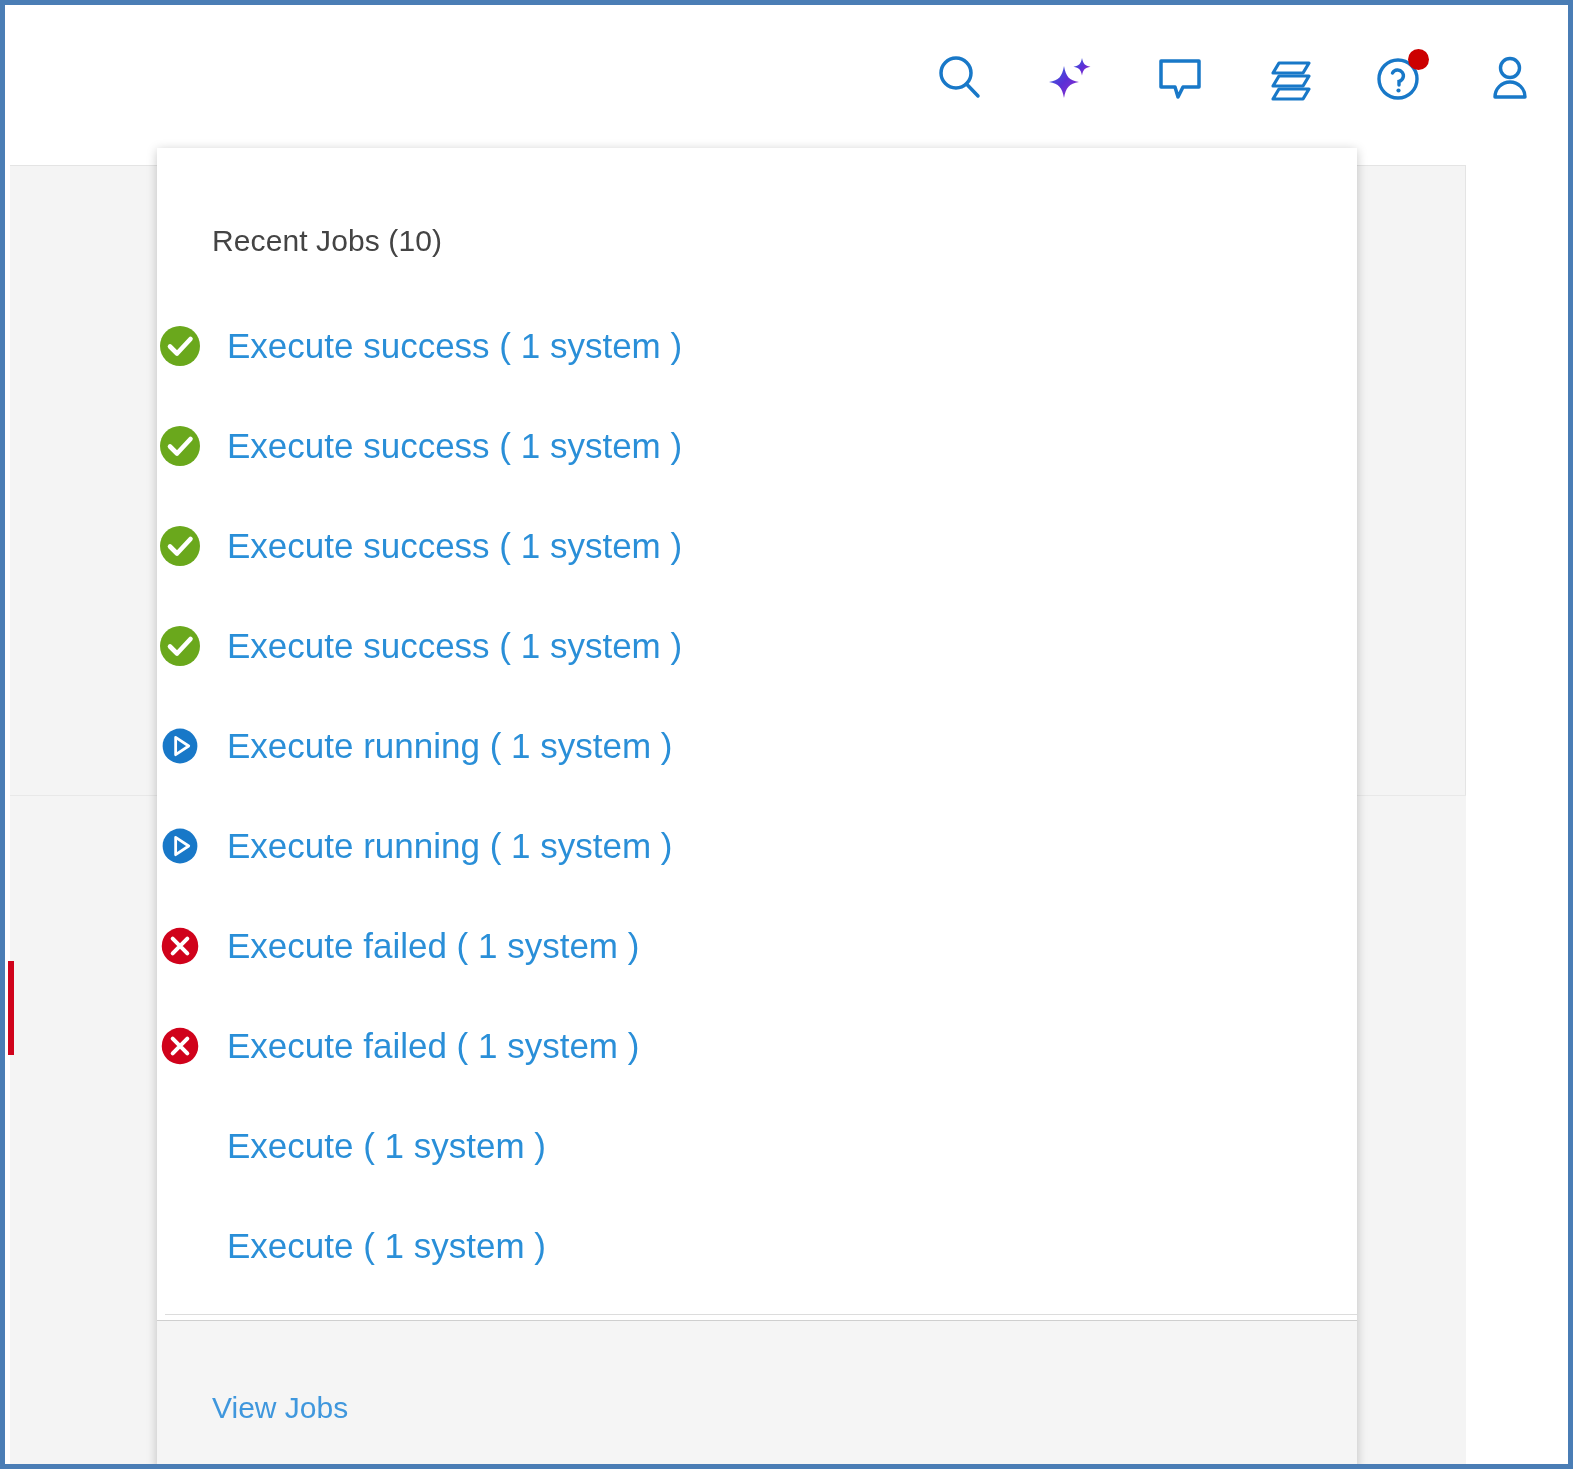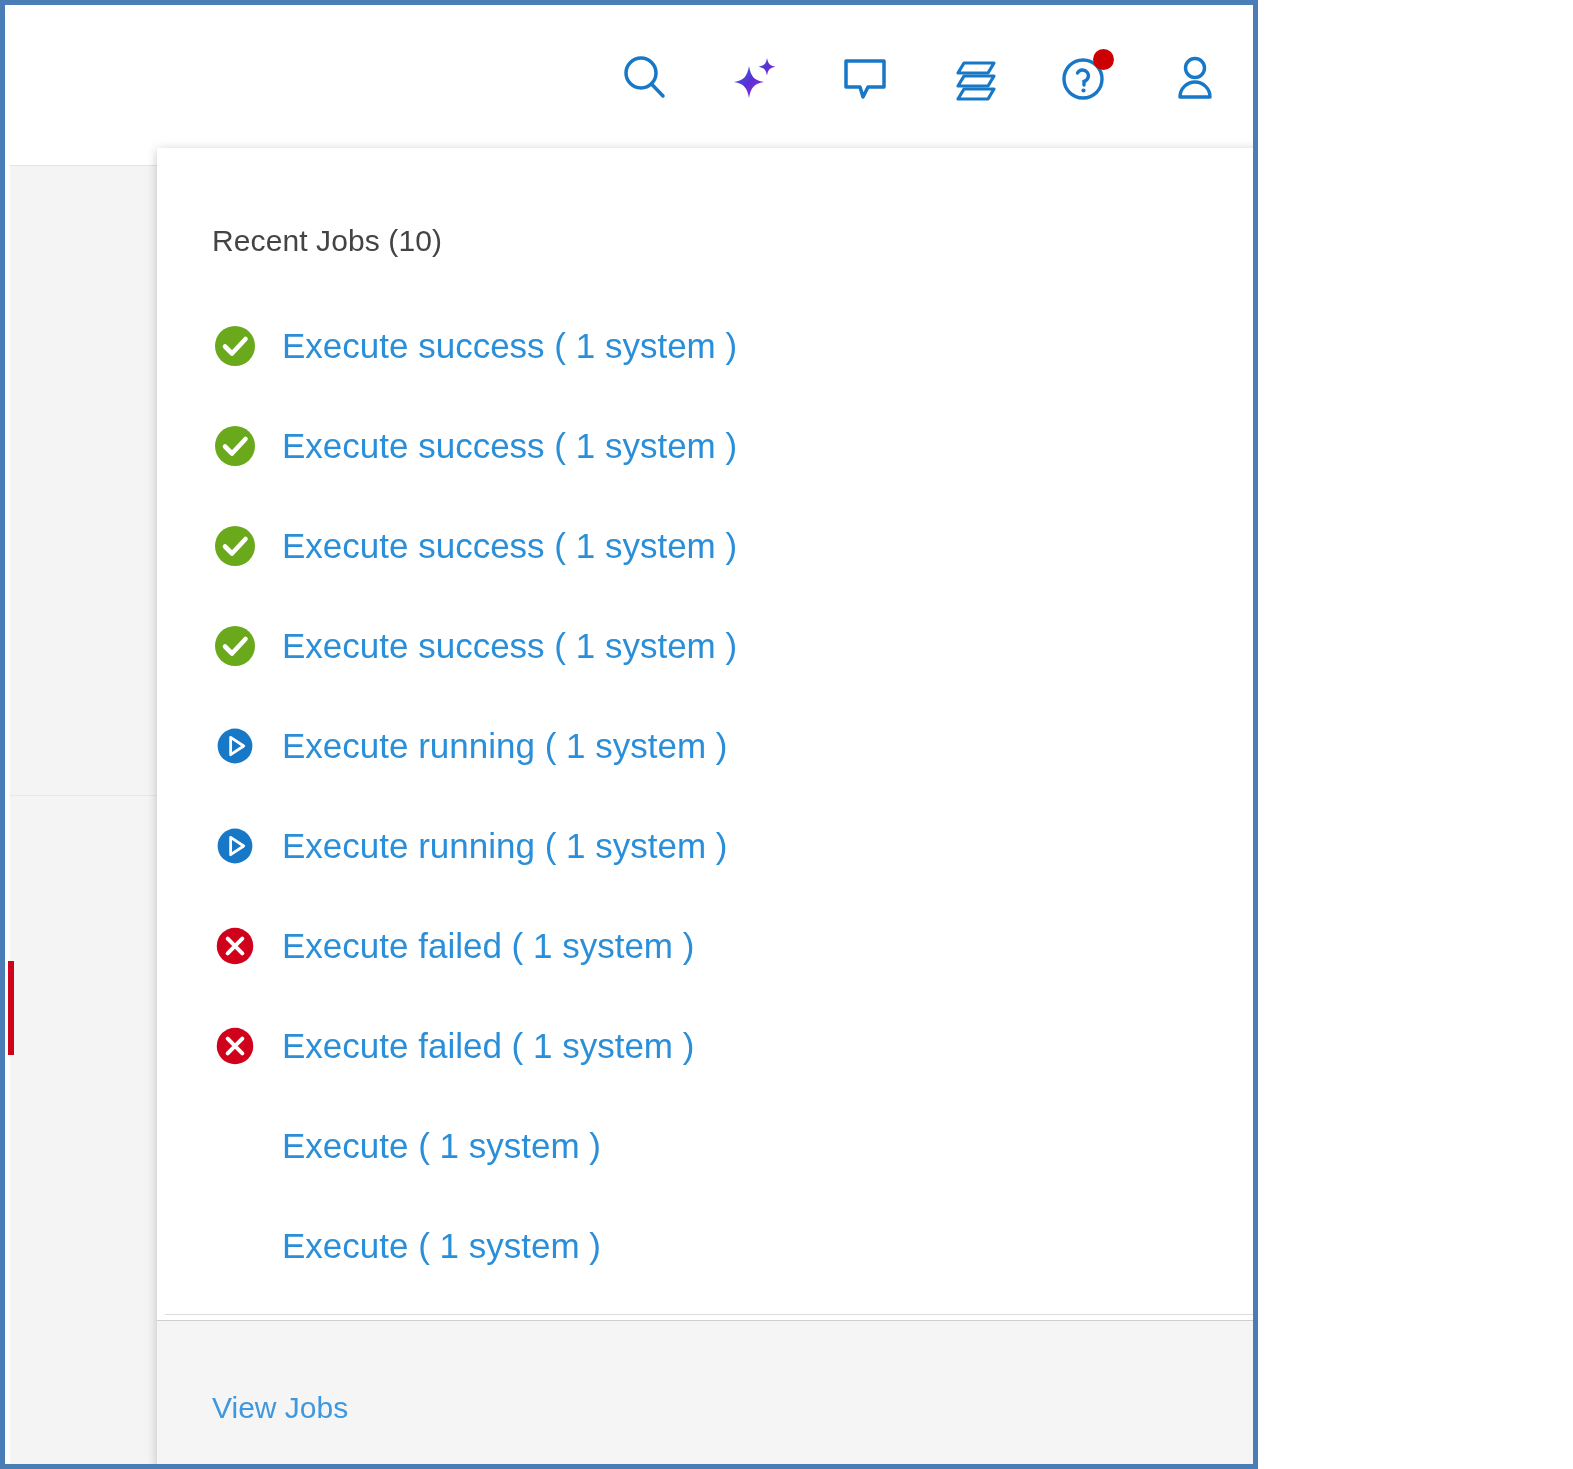--- a/index.html
+++ b/index.html
@@ -5,21 +5,21 @@
   html, body {
     margin: 0;
     padding: 0;
     background: #ffffff;
   }
   body {
     font-family: "Liberation Sans", sans-serif;
   }
   #screen {
     position: relative;
-    width: 1258px;
+    width: 1573px;
     height: 1469px;
     overflow: hidden;
     box-sizing: border-box;
     border: 5px solid #4a7db5;
     background: #ffffff;
   }
 
   
   .page-bg {
     position: absolute;
@@ -122,21 +122,20 @@
   }
   .job-list {
     list-style: none;
     margin: 0;
     padding: 38px 0 0 0;
   }
   .job-item {
     display: flex;
     align-items: center;
     height: 100px;
-    padding-left: 55px;
     cursor: pointer;
   }
   .job-icon {
     width: 46px;
     height: 46px;
     flex: 0 0 46px;
     margin-right: 24px;
     display: flex;
     align-items: center;
     justify-content: center;

